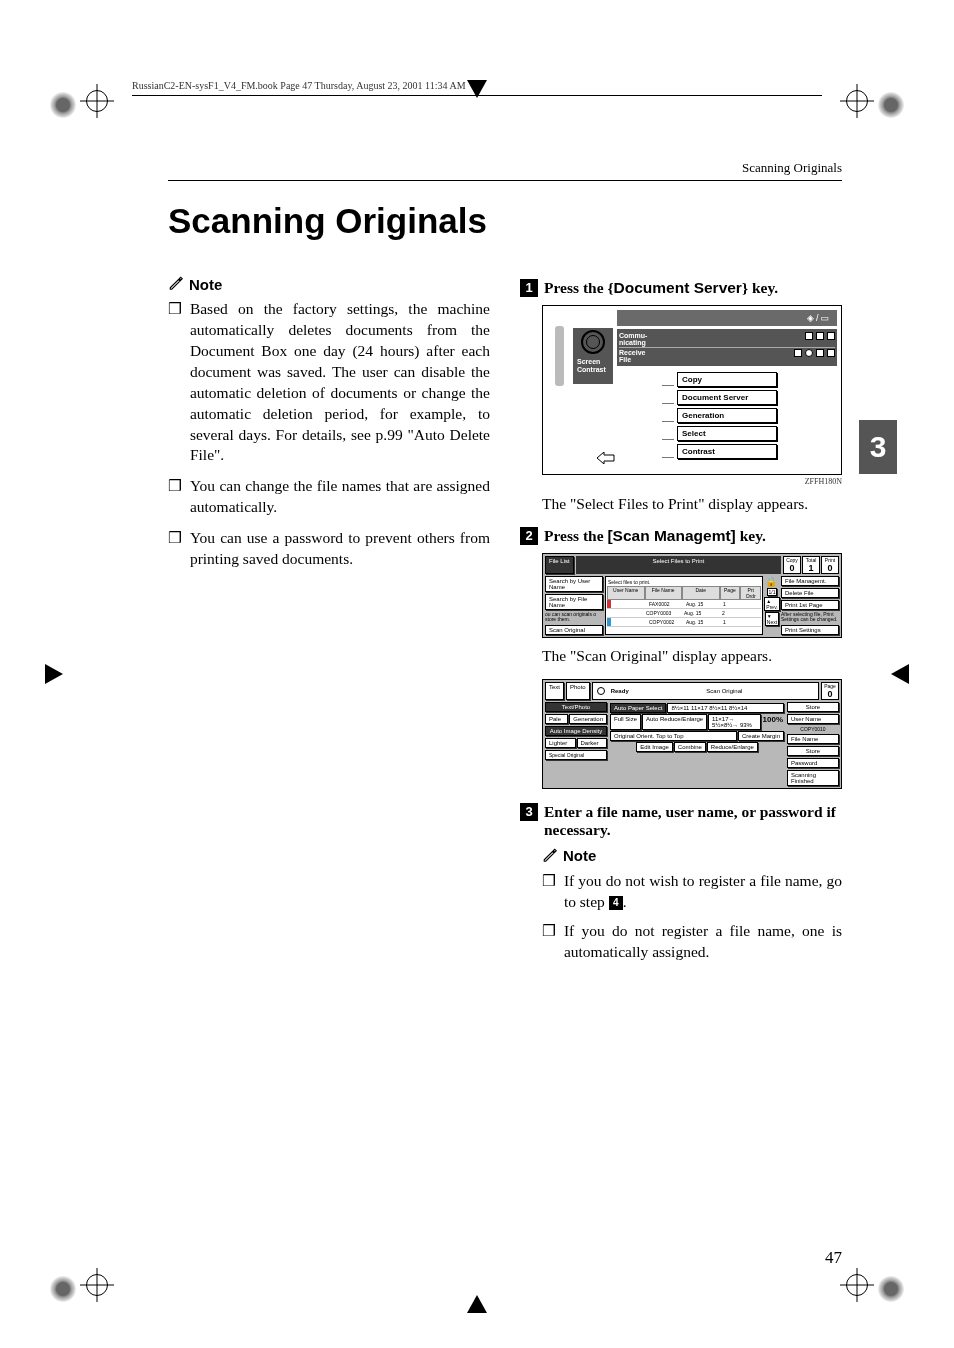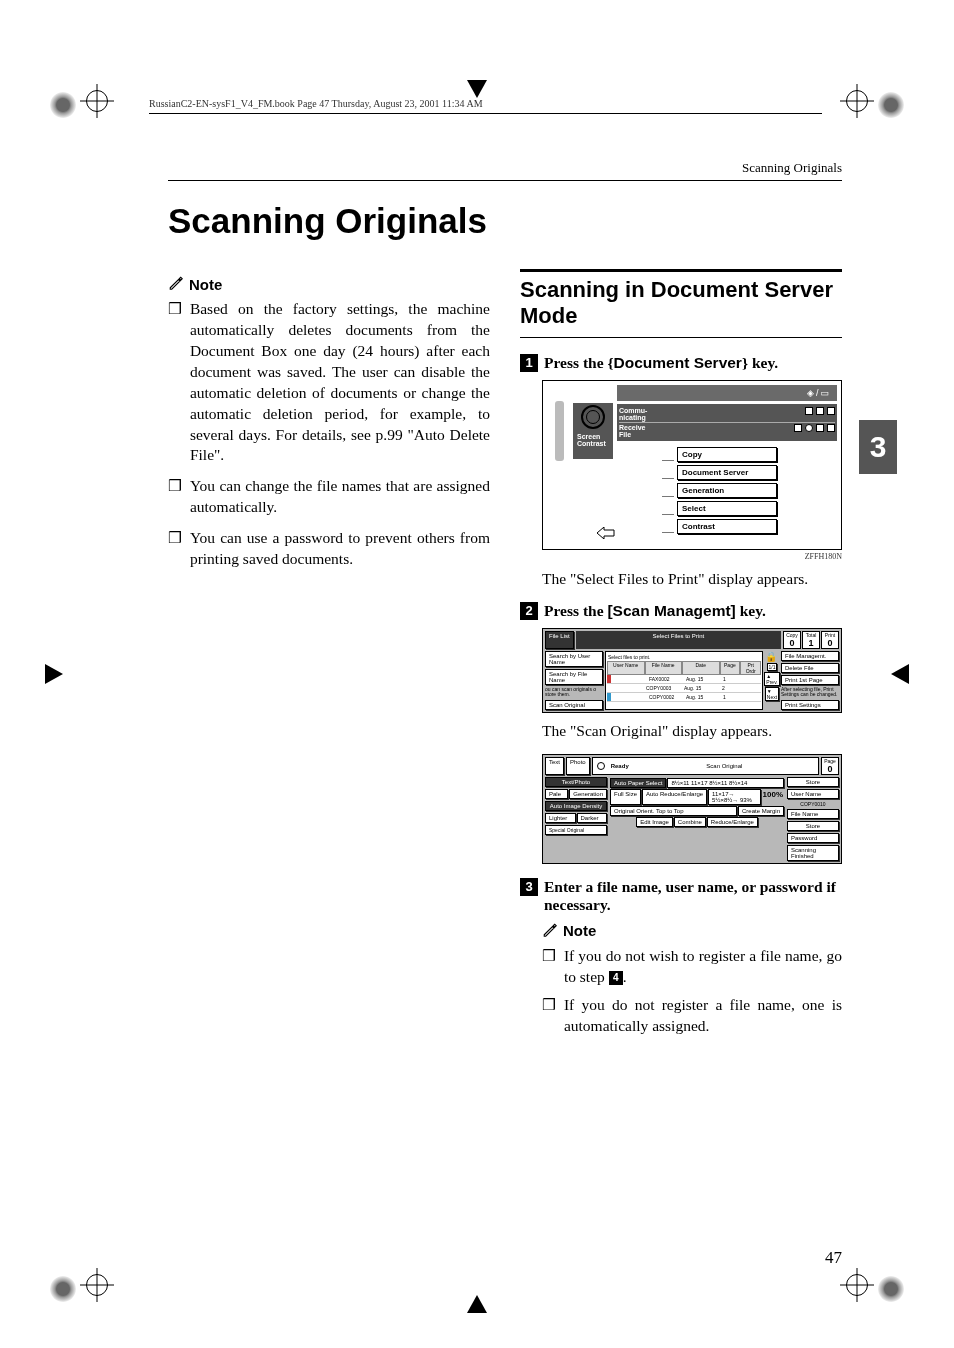--- a/index.html
+++ b/index.html
@@ -60,24 +60,23 @@
     .arrow-shape-inner {
       position: absolute;
       top: -16px; left: -6px;
       width: 0; height: 0;
       border-left: 6px solid transparent;
       border-right: 6px solid transparent;
       border-top: 11px solid #fff;
     }
     .header-line {
       position: absolute;
-      top: 98px; left: 132px; right: 132px;
+      top: 80px; left: 132px; right: 132px;
       font-size: 10px;
       color: #333;
-      margin-left: 17px;
     }
     .header-rule {
       border-top: 1px solid #000;
       margin-top: 4px;
     }
     .page-content {
       position: absolute;
       top: 160px;
       left: 168px;
       right: 112px;
@@ -423,21 +422,20 @@
         <span class="bullet-glyph">❒</span>
         <span>You can change the file names that are assigned automatically.</span>
       </div>
       <div class="bullet-item">
         <span class="bullet-glyph">❒</span>
         <span>You can use a password to prevent others from printing saved documents.</span>
       </div>
     </div>
 
     <div class="col-right">
-      <h2 class="section-title">Scanning in Document Server Mode</h2>
 
       <div class="step">
         <span class="step-num">1</span>
         <span class="step-text">
           <span>Press the </span><span class="bracket">{</span><span class="key-label">Document Server</span><span class="bracket">}</span><span> key.</span>
         </span>
       </div>
 
       <div class="figure" style="margin-left:22px; padding:0; position:relative; height:170px; overflow:hidden;">
         <div class="speaker-bump" style="left:12px;"></div>

